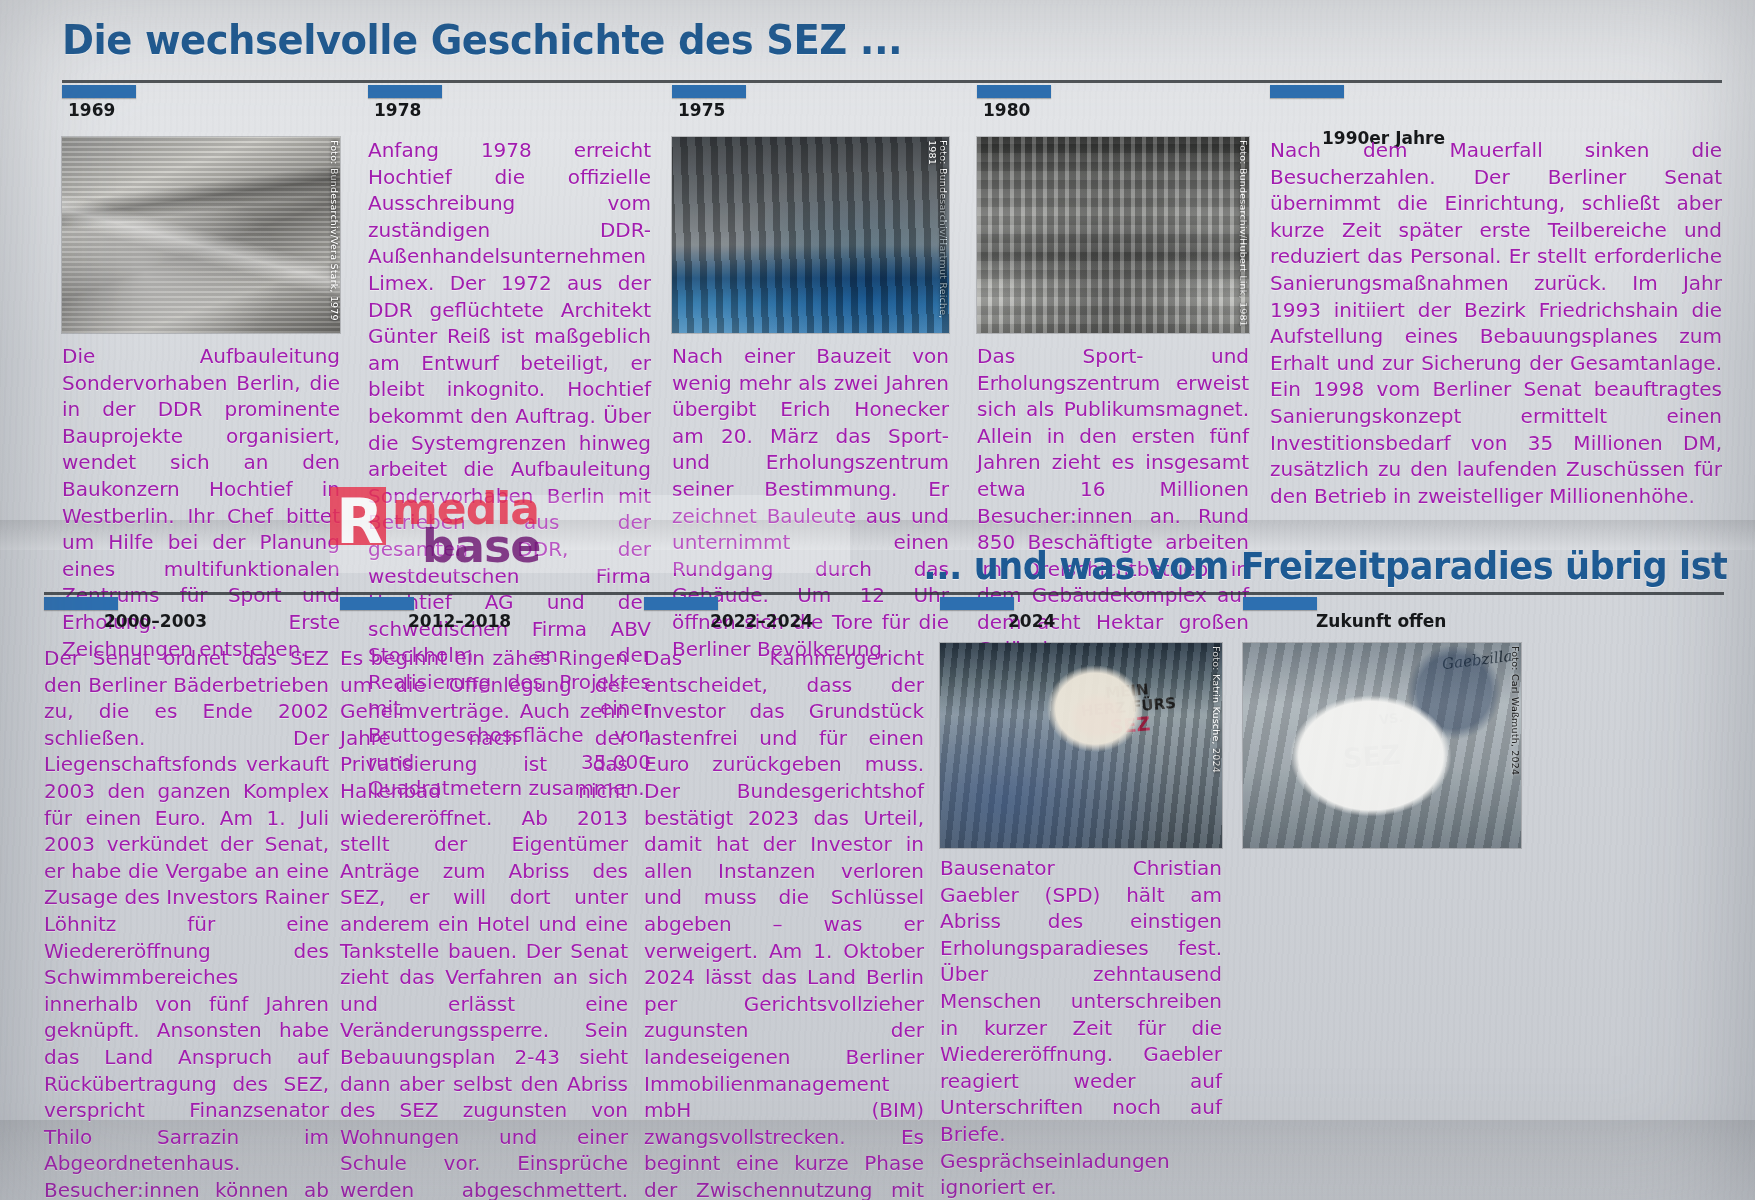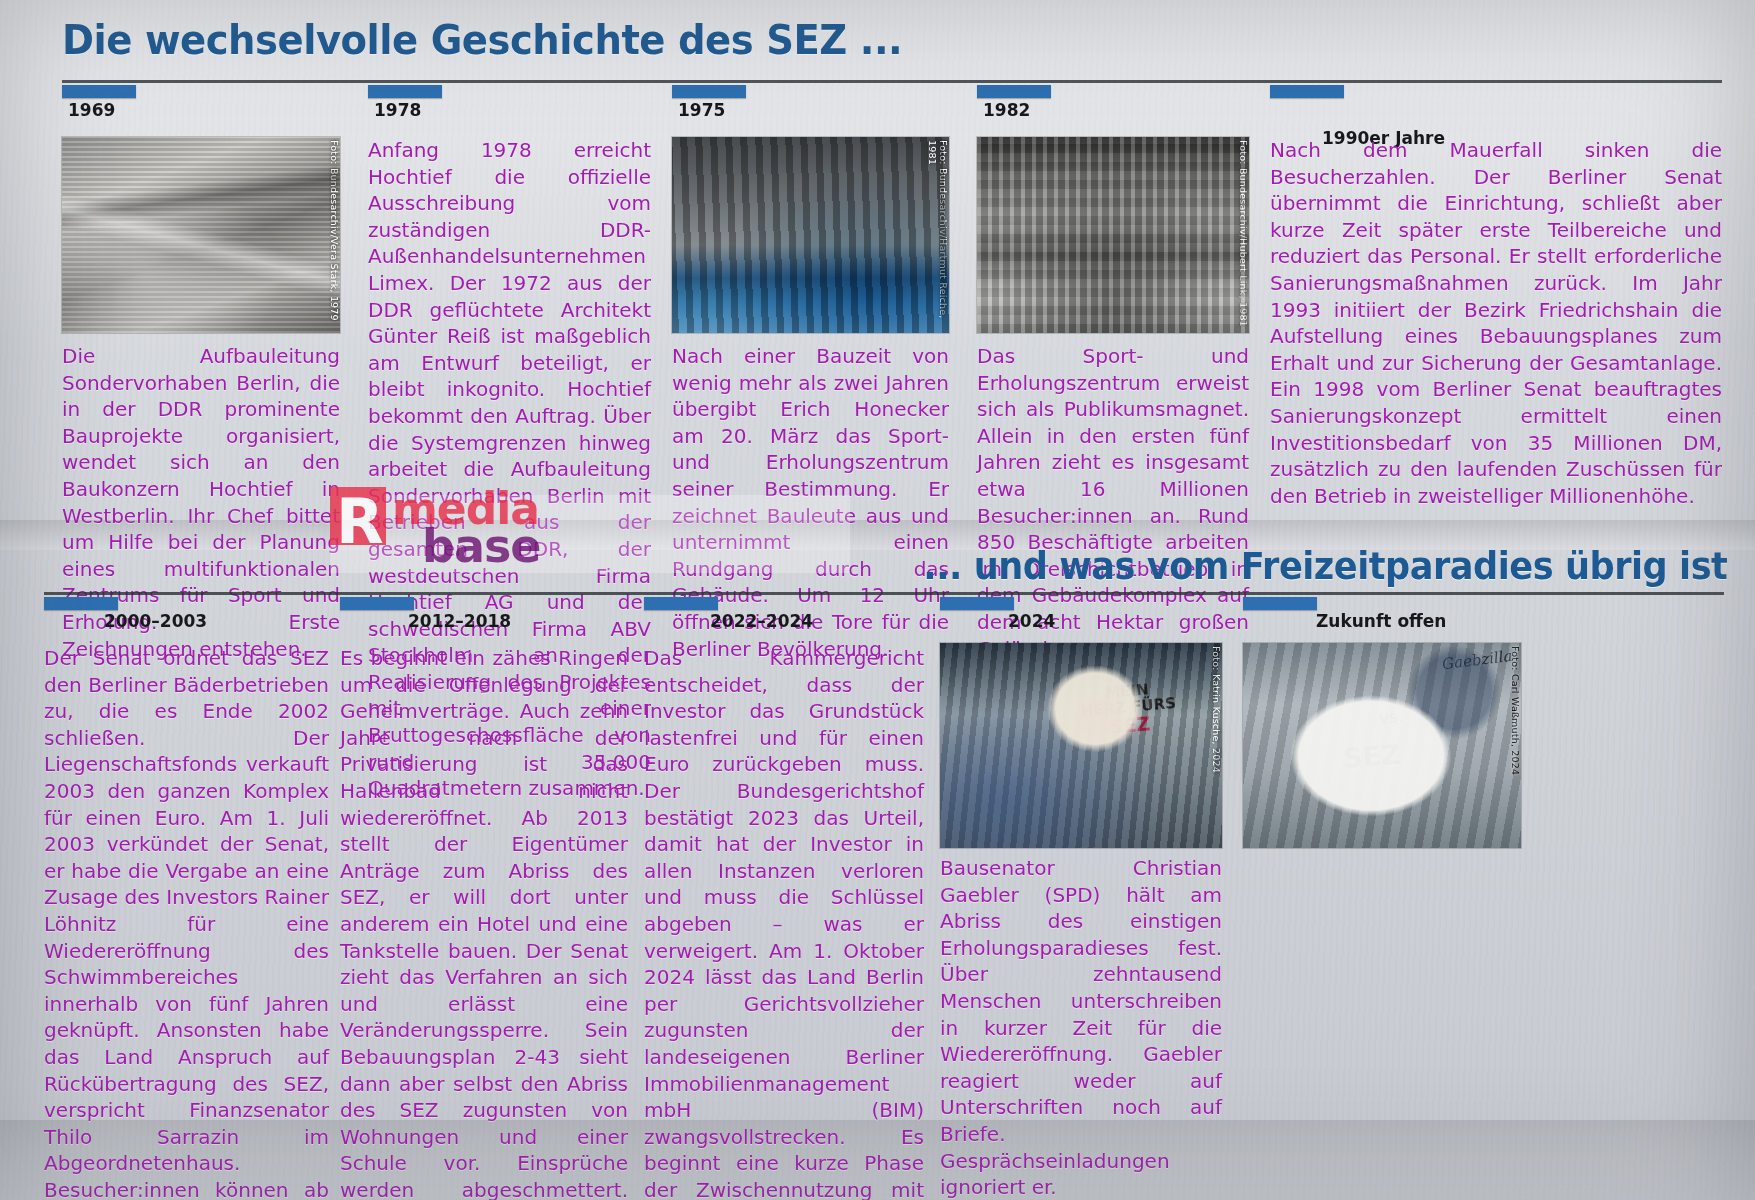--- a/index.html
+++ b/index.html
@@ -232,21 +232,21 @@
   <div class="marker" style="left:62px;top:85px;"></div>
   <div class="year" style="left:68px;top:100px;">1969</div>
 
   <div class="marker" style="left:368px;top:85px;"></div>
   <div class="year" style="left:374px;top:100px;">1978</div>
 
   <div class="marker" style="left:672px;top:85px;"></div>
   <div class="year" style="left:678px;top:100px;">1975</div>
 
   <div class="marker" style="left:977px;top:85px;"></div>
-  <div class="year" style="left:983px;top:100px;">1982</div>
+  <div class="year" style="left:983px;top:100px;">1980</div>
 
   <div class="marker" style="left:1270px;top:85px;"></div>
   <div class="year" style="left:1322px;top:100px;margin-top:28px;">1990er Jahre</div>
 
   <div class="photo" id="photo-1977">
     <span class="credit">Foto: Bundesarchiv/Vera Stark, 1979</span>
   </div>
   <div class="photo" id="photo-1981">
     <span class="credit">Foto: Bundesarchiv/Hartmut Reiche, 1981</span>
   </div>

